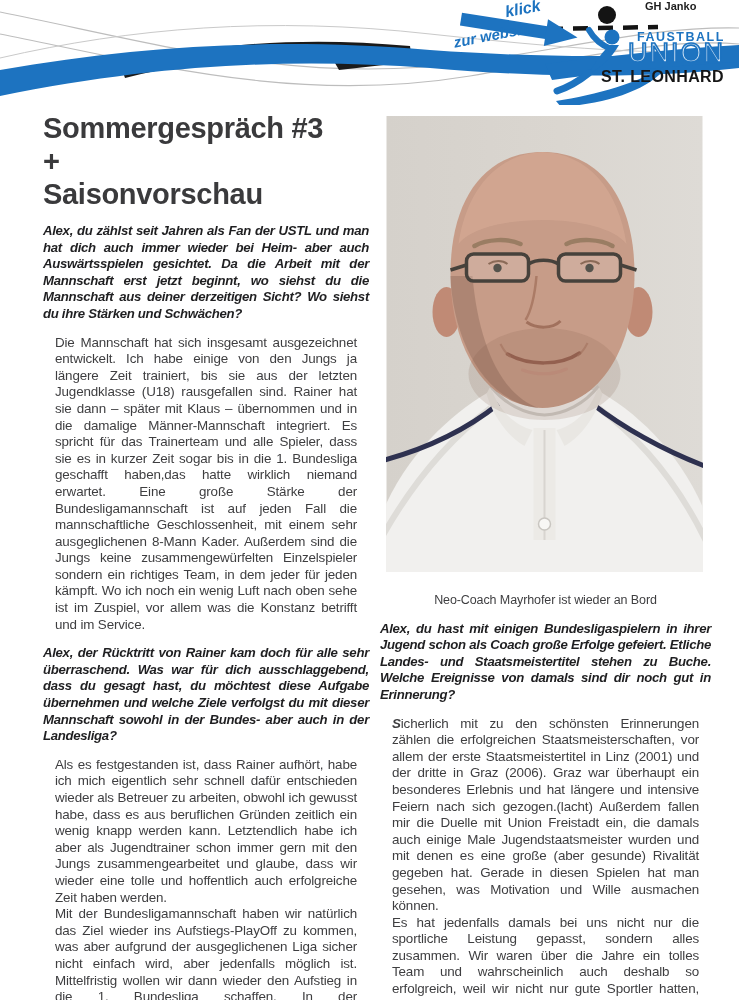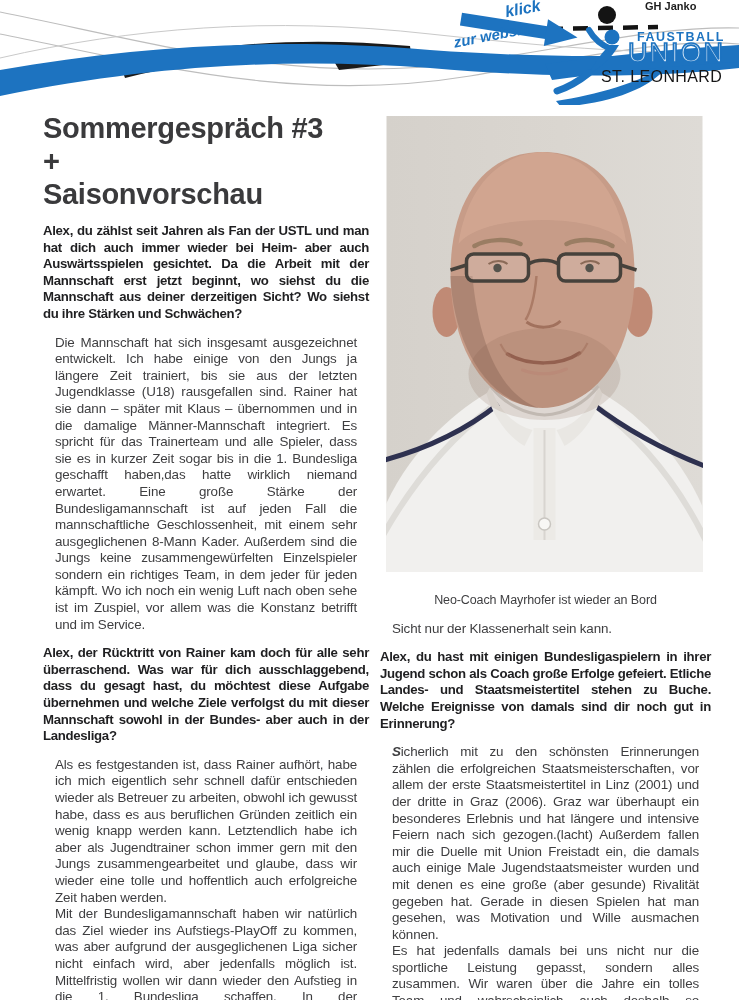--- a/index.html
+++ b/index.html
@@ -10,29 +10,29 @@
   .banner svg{position:absolute;left:0;top:0;}
   .klick-label{position:absolute;left:505px;top:0px;transform:rotate(-11deg);
         color:#1d73c0;font-style:italic;font-weight:700;font-size:16px;}
   .website-label{position:absolute;left:453px;top:26px;transform:rotate(-11deg);
         color:#1d73c0;font-style:italic;font-weight:700;font-size:15px;white-space:nowrap;}
   .venue-label{position:absolute;left:645px;top:0;font-size:11px;font-weight:700;color:#1c1c1c;white-space:nowrap;}
   .logo-faustball{position:absolute;left:637px;top:30px;font-size:12.5px;font-weight:800;
         color:#1d73c0;letter-spacing:1.5px;white-space:nowrap;}
   .logo-union{position:absolute;left:628px;top:38px;font-size:27px;font-weight:400;
         color:#cfe2f4;-webkit-text-stroke:1.6px #1d73c0;letter-spacing:2px;white-space:nowrap;}
-  .logo-leonhard{position:absolute;left:601px;top:68px;font-size:16px;font-weight:400;
+  .logo-leonhard{position:absolute;left:601px;top:68px;font-size:16px;font-weight:700;
         color:#161616;letter-spacing:0.4px;white-space:nowrap;}
   
   .col{position:absolute;font-size:13.4px;line-height:16.6px;letter-spacing:-0.15px;}
   .col-left{left:43px;top:112px;width:326px;}
   .col-right{left:380px;top:110px;width:331px;}
   .title{margin:0 0 10px 0;font-size:29px;line-height:33px;font-weight:700;
         color:#3a3a3c;letter-spacing:-0.3px;white-space:pre-line;}
-  .question{margin:12px 0 12px 0;font-weight:700;color:#1f1f21;
+  .question{margin:12px 0 12px 0;font-style:italic;font-weight:700;color:#1f1f21;
         text-align:justify;font-size:13.2px;letter-spacing:-0.3px;}
   .answer{margin:12px;text-align:justify;white-space:pre-line;}
   .lead{font-weight:700;font-style:italic;}
   figure.photo{margin:6px 0 0 0;width:331px;}
   figure.photo svg{display:block;margin-left:6px;}
   .caption{margin-top:20px;text-align:center;font-size:12.5px;color:#3e3e40;letter-spacing:-0.1px;}
   .cont{margin-top:12px;}
   .dateline{margin-top:1px;text-align:right;}
 </style>
 </head>
@@ -148,20 +148,19 @@
         <path d="M140,206 C150,213 166,213 174,205" stroke="#a1715d" stroke-width="3" fill="none"></path>
 
         <path d="M121,238 C142,250 174,250 193,237" stroke="#93604f" stroke-width="3.5" fill="none" stroke-linecap="round"></path>
         <path d="M136,254 C150,259 166,259 180,253" stroke="#b98574" stroke-width="3" fill="none" opacity="0.6" stroke-linecap="round"></path>
 
         <path d="M114,228 C117,234 120,238 124,241" stroke="#a1715d" stroke-width="2" fill="none" opacity="0.6"></path>
         <path d="M201,227 C198,233 195,237 191,240" stroke="#a1715d" stroke-width="2" fill="none" opacity="0.6"></path>
       </svg>
       <figcaption class="caption">Neo-Coach Mayrhofer ist wieder an Bord</figcaption>
     </figure>
-    <p class="answer cont">Sicht nur der Klassenerhalt sein kann.</p>
     <p class="question">Alex, du hast mit einigen Bundesligaspielern in ihrer Jugend schon als Coach große Erfolge gefeiert. Etliche Landes- und Staatsmeistertitel stehen zu Buche. Welche Ereignisse von damals sind dir noch gut in Erinnerung?</p>
     <p class="answer"><span class="lead">S</span><span>icherlich mit zu den schönsten Erinnerungen zählen die erfolgreichen Staatsmeisterschaften, vor allem der erste Staatsmeistertitel in Linz (2001) und der dritte in Graz (2006). Graz war überhaupt ein besonderes Erlebnis und hat längere und intensive Feiern nach sich gezogen.(lacht) Außerdem fallen mir die Duelle mit Union Freistadt ein, die damals auch einige Male Jugendstaatsmeister wurden und mit denen es eine große (aber gesunde) Rivalität gegeben hat. Gerade in diesen Spielen hat man gesehen, was Motivation und Wille ausmachen können.
 Es hat jedenfalls damals bei uns nicht nur die sportliche Leistung gepasst, sondern alles zusammen. Wir waren über die Jahre ein tolles Team und wahrscheinlich auch deshalb so erfolgreich, weil wir nicht nur gute Sportler hatten, sondern wirklich gute Freunde</span></p>
     <p class="answer dateline">St. Leonhard, 3. September 2014</p>
   </section>
 
 </div>
 
 </body></html>

